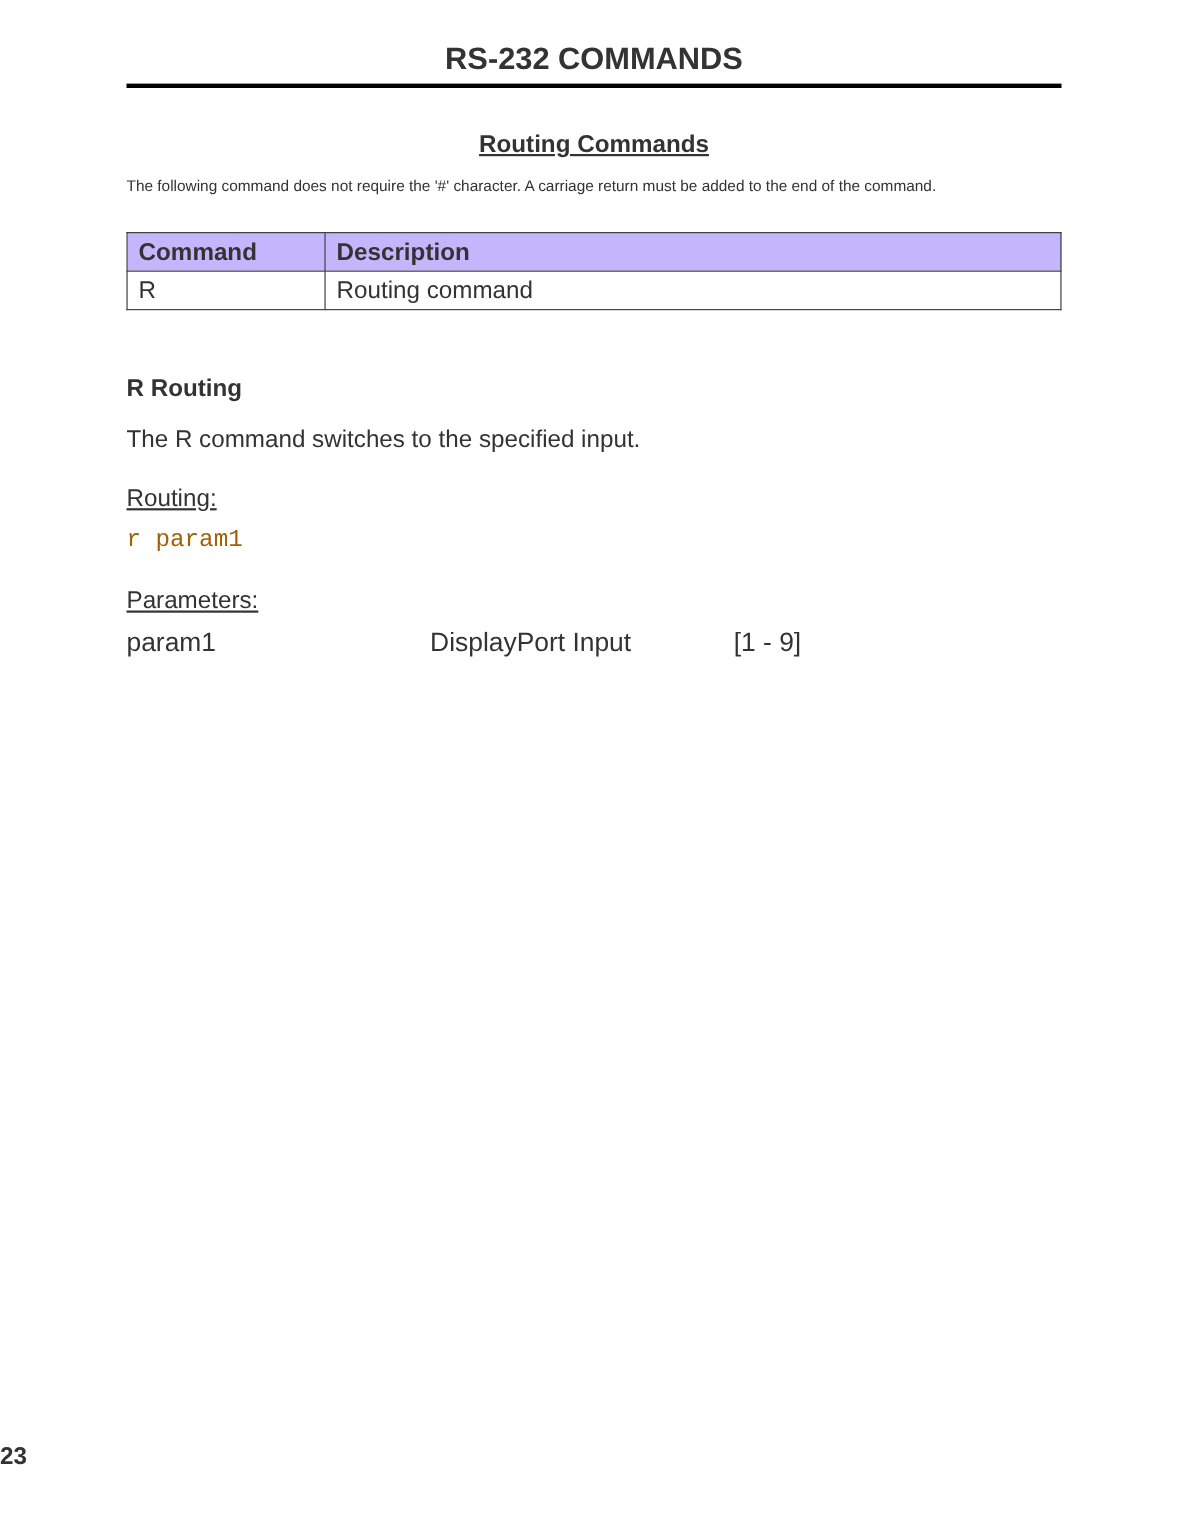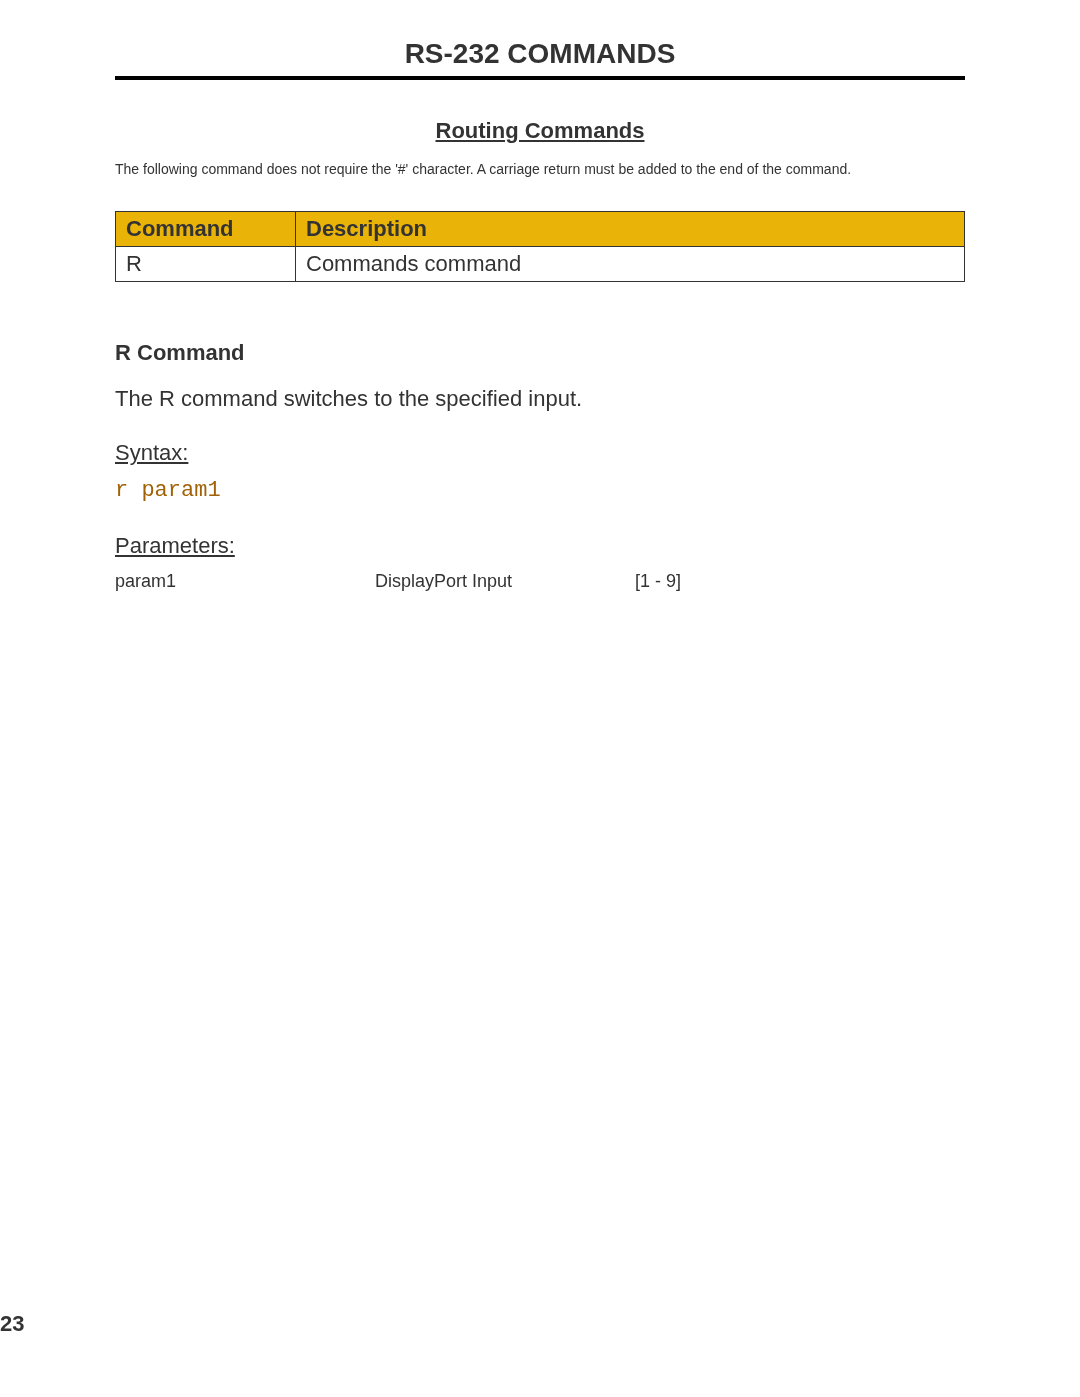--- a/index.html
+++ b/index.html
@@ -53,21 +53,21 @@
     }
     table.cmd-table th,
     table.cmd-table td {
       border: 1px solid #333333;
       padding: 4px 10px;
       text-align: left;
       font-size: 22px;
       color: #333333;
     }
     table.cmd-table th {
-      background: #eab308;
+      background: #c4b5fd;
       font-weight: bold;
     }
     table.cmd-table .col-cmd {
       width: 180px;
     }
     .subsection-heading {
       font-size: 22px;
       font-weight: bold;
       color: #333333;
       margin-bottom: 20px;
@@ -84,23 +84,24 @@
       margin-bottom: 12px;
       display: block;
     }
     .code-line {
       font-family: "Courier New", Courier, monospace;
       font-size: 22px;
       color: #a16207;
       margin-bottom: 30px;
     }
     .param-row {
-      font-size: 18px;
+      font-size: 24px;
       color: #333333;
       display: flex;
+      gap: 16px;
     }
     .param-name {
       width: 260px;
     }
     .param-type {
       width: 260px;
     }
     .param-range {
       flex: 0 0 auto;
     }
@@ -130,30 +131,30 @@
   <table class="cmd-table">
     <thead>
       <tr>
         <th class="col-cmd">Command</th>
         <th>Description</th>
       </tr>
     </thead>
     <tbody>
       <tr>
         <td class="col-cmd">R</td>
-        <td>Commands command</td>
+        <td>Routing command</td>
       </tr>
     </tbody>
   </table>
 
-  <h3 class="subsection-heading">R Command</h3>
+  <h3 class="subsection-heading">R Routing</h3>
 
   <p class="body-text">The R command switches to the speciﬁed input.</p>
 
-  <span class="label-underline">Syntax:</span>
+  <span class="label-underline">Routing:</span>
   <div class="code-line">r param1</div>
 
   <span class="label-underline">Parameters:</span>
 
   <div class="param-row">
     <span class="param-name">param1</span>
     <span class="param-type">DisplayPort Input</span>
     <span class="param-range">[1 - 9]</span>
   </div>
 

